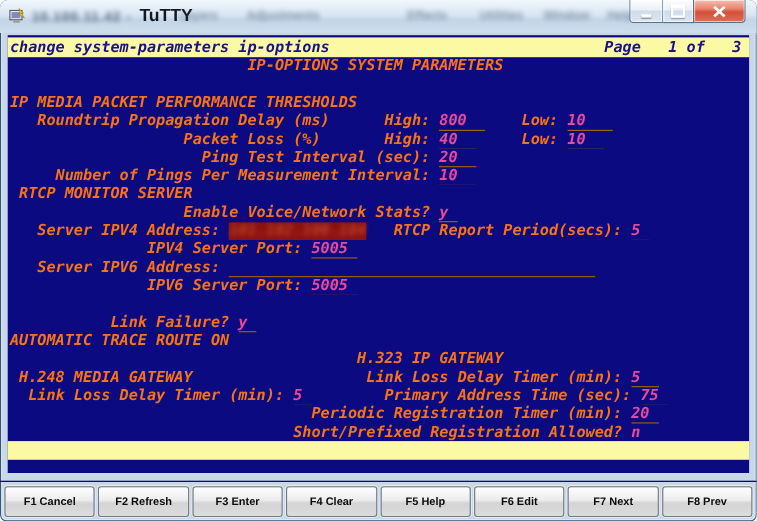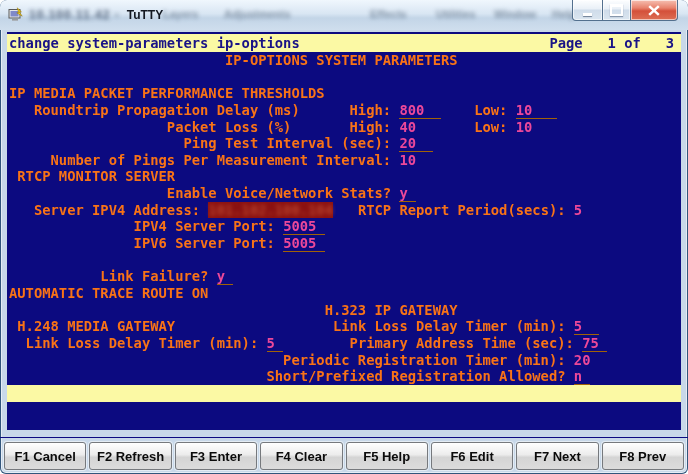--- a/index.html
+++ b/index.html
@@ -10,21 +10,21 @@
     font-family:"Liberation Sans",sans-serif;
   }
   
   .titlebar{
     position:relative;height:30px;
     background:linear-gradient(#f0f7fd,#d9e6f3 45%,#c3d5e7 60%,#cfdeed);
     display:flex;align-items:center;
   }
   .app-icon{margin:0 5px 0 8px;display:inline-flex;}
   .host{font-size:12px;font-weight:bold;color:#31425c;filter:blur(2.3px);opacity:.8;letter-spacing:1px;}
-  .apptitle{font-size:12px;font-weight:bold;color:#131821;margin-left:7px;}
+  .apptitle{font-size:16px;font-weight:bold;color:#131821;margin-left:7px;}
   .ghosts{position:absolute;left:0;top:0;width:100%;height:100%;}
   .ghosts span{
     position:absolute;top:8px;font-size:11px;font-weight:bold;color:#3c5068;
     filter:blur(2.2px);opacity:.55;white-space:nowrap;
   }
   .ghosts span:nth-child(1){left:163px}
   .ghosts span:nth-child(2){left:224px}
   .ghosts span:nth-child(3){left:370px}
   .ghosts span:nth-child(4){left:436px}
   .ghosts span:nth-child(5){left:494px}
@@ -38,21 +38,21 @@
   .wbtn.min{width:29px;border-radius:0 0 0 4px;background:linear-gradient(#fdfeff,#e9f0f7 45%,#cfdcea 50%,#dbe6f0);}
   .wbtn.max{width:27px;border-left:none;background:linear-gradient(#fdfeff,#e9f0f7 45%,#cfdcea 50%,#dbe6f0);}
   .wbtn.close{width:46px;border-left:none;border-radius:0 0 4px 0;background:linear-gradient(#f6c0b2,#e8826d 40%,#d4503a 55%,#dd6f54);}
   .glyph-min{display:block;width:9px;height:3px;background:#fff;margin-top:9px;box-shadow:0 1px 1px rgba(40,60,90,.6);}
   .glyph-max{display:block;width:9px;height:7px;border:2px solid #fff;border-top-width:3px;box-shadow:0 1px 1px rgba(40,60,90,.45);}
   
   .termwrap{position:absolute;top:30px;left:0;width:688px;height:407px;padding:2px 7px 0 7px;box-sizing:border-box;}
   .term{
     position:relative;height:398px;background:#0c0a80;
     font-family:"DejaVu Sans Mono","Liberation Mono",monospace;
-    font-weight:bold;font-size:13.8px;padding-top:2px;box-sizing:border-box;
+    font-weight:bold;font-size:13.8px;padding-top:2px;box-sizing:border-box;font-style:italic;
   }
   .cmdbar{
     height:18px;line-height:18px;background:#fbf9a4;color:#191387;
     display:flex;justify-content:space-between;padding:0 7px 0 2px;
     white-space:pre;overflow:hidden;
   }
   .trow{height:16.65px;line-height:16.65px;white-space:pre;padding-left:2px;overflow:hidden;}
   .seg.lbl{color:#f97316;}
   .seg.val{color:#ec4899;border-bottom:2px solid #a16207;}
   .seg.censored{background:#8b1111;color:#b8422c;border-bottom:2px solid #c8594a;}
@@ -61,21 +61,21 @@
   
   .fkeybar{
     position:absolute;left:0;bottom:0;width:688px;height:37px;box-sizing:border-box;
     background:linear-gradient(to bottom,#0c0a80 0,#0c0a80 1px,transparent 1px);
     display:flex;gap:3px;padding:5px 4px 4px 4px;
   }
   .fkey{
     flex:1;height:28px;border:1px solid #76797d;border-radius:3px;
     background:linear-gradient(#ffffff,#ececec 45%,#d4d4d4 55%,#dcdcdc);
     box-shadow:0 0 0 1px #e4ecf4;
-    font-family:"Liberation Sans",sans-serif;font-size:13px;font-weight:bold;color:#0b0b0b;
+    font-family:"Liberation Sans",sans-serif;font-size:10px;font-weight:bold;color:#0b0b0b;
     display:flex;align-items:center;justify-content:center;cursor:default;padding:0;
   }
 </style>
 </head>
 <body>
 
 <div id="window">
 
   <div class="titlebar">
     <span class="app-icon">
@@ -122,20 +122,21 @@
           <div class="trow"></div>
           <div class="trow"><span class="seg lbl">IP MEDIA PACKET PERFORMANCE THRESHOLDS</span></div>
           <div class="trow"><span class="seg lbl">   Roundtrip Propagation Delay (ms)      High: </span><span class="seg val">800  </span><span class="seg lbl">    Low: </span><span class="seg val">10   </span></div>
           <div class="trow"><span class="seg lbl">                   Packet Loss (%)       High: </span><span class="seg val">40  </span><span class="seg lbl">     Low: </span><span class="seg val">10  </span></div>
           <div class="trow"><span class="seg lbl">                     Ping Test Interval (sec): </span><span class="seg val">20  </span></div>
           <div class="trow"><span class="seg lbl">     Number of Pings Per Measurement Interval: </span><span class="seg val">10  </span></div>
           <div class="trow"><span class="seg lbl"> RTCP MONITOR SERVER</span></div>
           <div class="trow"><span class="seg lbl">                   Enable Voice/Network Stats? </span><span class="seg val">y </span></div>
           <div class="trow"><span class="seg lbl">   Server IPV4 Address: </span><span class="seg censored"><span class="blurtxt">101.102.100.104</span></span><span class="seg lbl">   RTCP Report Period(secs): </span><span class="seg val">5 </span></div>
           <div class="trow"><span class="seg lbl">               IPV4 Server Port: </span><span class="seg val">5005 </span></div>
+          <div class="trow"><span class="seg lbl">   Server IPV6 Address: </span><span class="seg val">                                        </span></div>
           <div class="trow"><span class="seg lbl">               IPV6 Server Port: </span><span class="seg val">5005 </span></div>
           <div class="trow"></div>
           <div class="trow"><span class="seg lbl">           Link Failure? </span><span class="seg val">y </span></div>
           <div class="trow"><span class="seg lbl">AUTOMATIC TRACE ROUTE ON</span></div>
           <div class="trow"><span class="seg lbl">                                      H.323 IP GATEWAY</span></div>
           <div class="trow"><span class="seg lbl"> H.248 MEDIA GATEWAY</span><span class="seg lbl">                   Link Loss Delay Timer (min): </span><span class="seg val">5  </span></div>
           <div class="trow"><span class="seg lbl">  Link Loss Delay Timer (min): </span><span class="seg val">5 </span><span class="seg lbl">        Primary Address Time (sec): </span><span class="seg val">75 </span></div>
           <div class="trow"><span class="seg lbl">                                 Periodic Registration Timer (min): </span><span class="seg val">20 </span></div>
           <div class="trow"><span class="seg lbl">                               Short/Prefixed Registration Allowed? </span><span class="seg val">n </span></div>
         </div>

